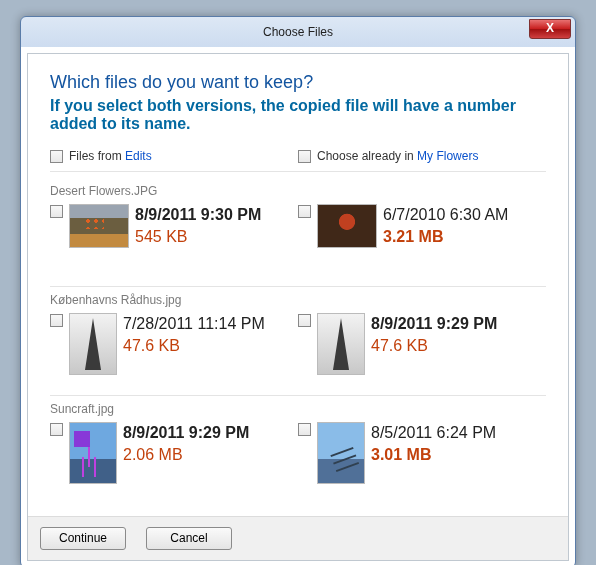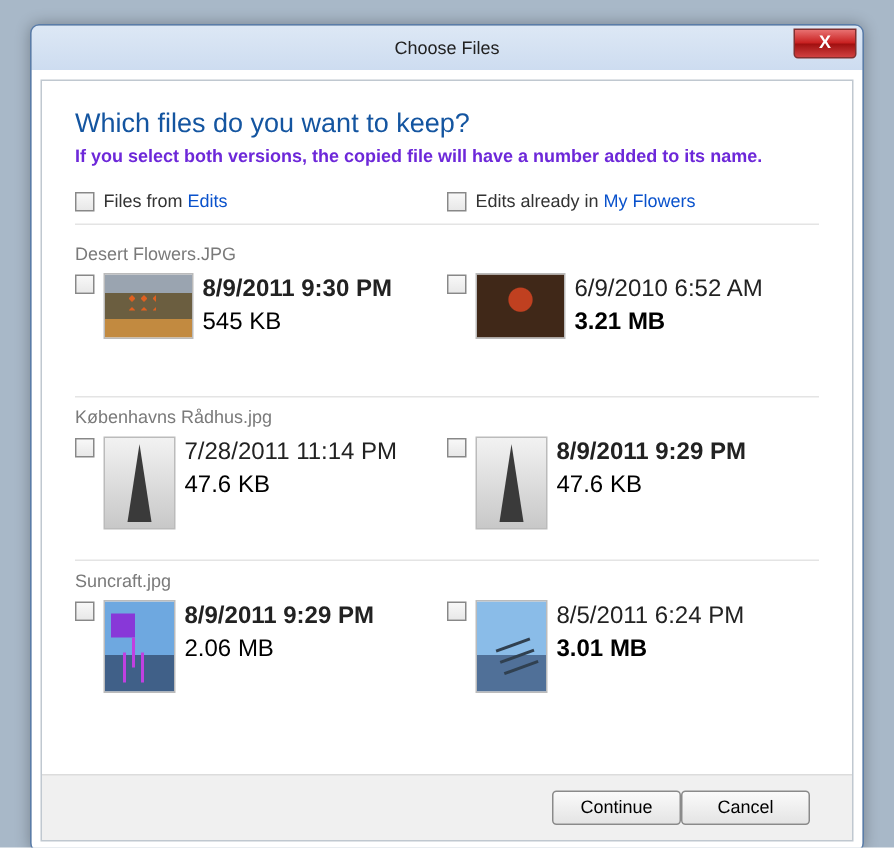--- a/index.html
+++ b/index.html
@@ -60,23 +60,23 @@
     flex: 1;
     overflow: hidden;
   }
   .heading {
     color: #1455a0;
     font-size: 18px;
     margin: 0 0 4px 0;
     font-weight: normal;
   }
   .sub {
-    font-size: 12px;
+    font-size: 16px;
     font-weight: bold;
-    color: #6d28d9;
+    color: #0369a1;
     margin: 0 0 16px 0;
   }
   .cols-head, .row {
     display: flex;
   }
   .col {
     flex: 1;
     display: flex;
     align-items: flex-start;
     gap: 6px;
@@ -103,29 +103,28 @@
     width: 48px; height: 62px;
     flex: none;
     border: 1px solid #bbb;
     background: #e0e0e0;
     position: relative;
     overflow: hidden;
   }
   .thumb.landscape { width: 60px; height: 44px; }
   .info { font-size: 16px; line-height: 1.35; }
   .info .date { color: #222; }
-  .info .size { color: #000000; }
+  .info .size { color: #c2410c; }
   .bold { font-weight: bold; }
   .footer {
     border-top: 1px solid #dcdcdc;
     background: #f0f0f0;
-    padding: 10px 28px;
-    display: flex;
-    justify-content: flex-end;
-    gap: 0;
+    padding: 10px 12px;
+    display: flex;
+    gap: 20px;
   }
   .btn {
     min-width: 86px;
     height: 23px;
     border: 1px solid #8a8a8a;
     background: linear-gradient(#fafafa,#e4e4e4);
     border-radius: 3px;
     font-size: 12px;
     text-align: center;
     line-height: 21px;
@@ -162,42 +161,42 @@
       <div class="cols-head">
         <div class="col">
           <div class="chk"></div>
           <span class="lbl">
             <span>Files from </span><span class="link">Edits</span>
           </span>
         </div>
         <div class="col">
           <div class="chk"></div>
           <span class="lbl">
-            <span>Edits already in </span><span class="link">My Flowers</span>
+            <span>Choose already in </span><span class="link">My Flowers</span>
           </span>
         </div>
       </div>
 
       <div id="groups">
           <div class="group">
             <div class="filename">Desert Flowers.JPG</div>
             <div class="row">
               <div class="col">
                 <div class="chk"></div>
                 <div class="thumb landscape t-flowers1"></div>
                 <div class="info">
                   <div class="date bold">8/9/2011 9:30 PM</div>
                   <div class="size">545 KB</div>
                 </div>
               </div>
               <div class="col">
                 <div class="chk"></div>
                 <div class="thumb landscape t-flowers2"></div>
                 <div class="info">
-                  <div class="date">6/9/2010 6:52 AM</div>
+                  <div class="date">6/7/2010 6:30 AM</div>
                   <div class="size bold">3.21 MB</div>
                 </div>
               </div>
             </div>
           </div>
           <div class="group">
             <div class="filename">Københavns Rådhus.jpg</div>
             <div class="row">
               <div class="col">
                 <div class="chk"></div>

